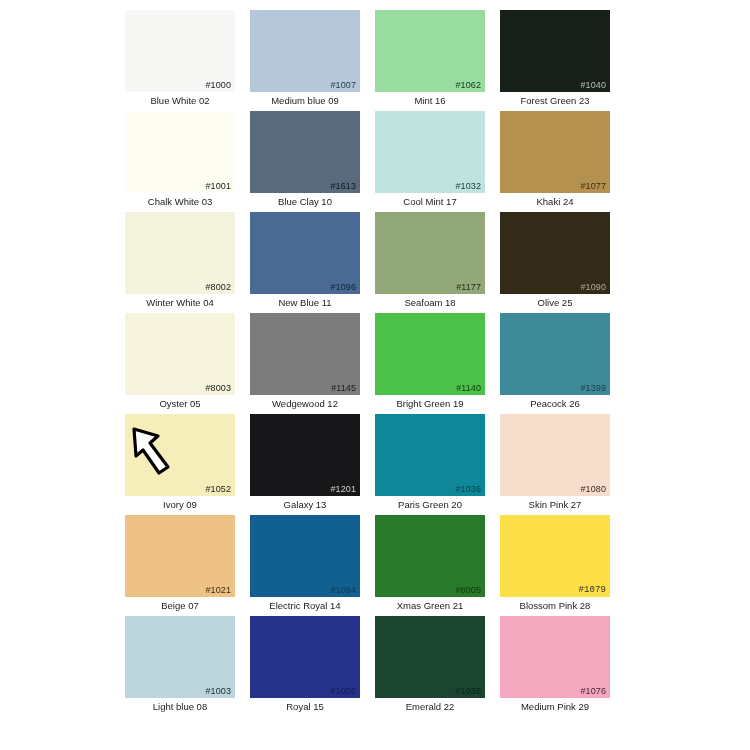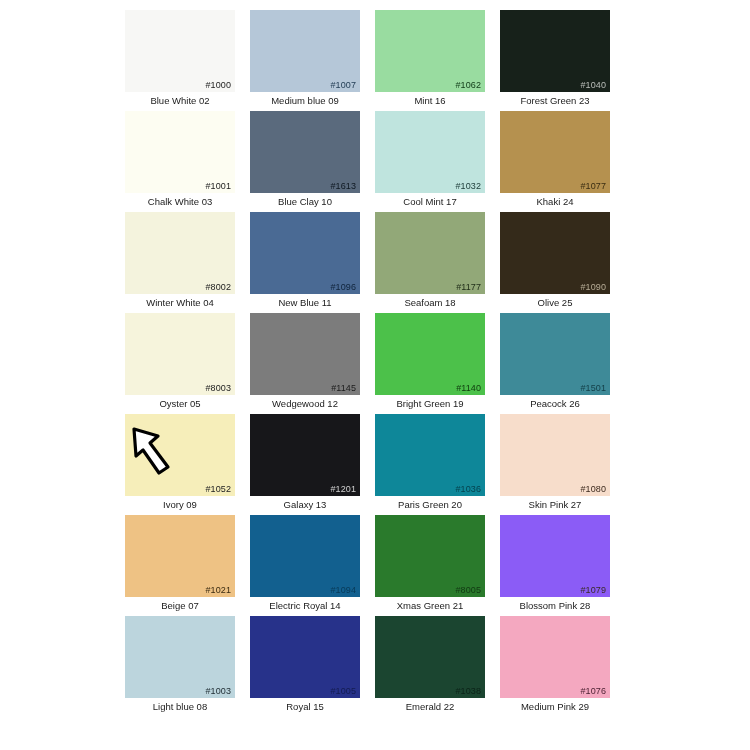--- a/index.html
+++ b/index.html
@@ -160,21 +160,21 @@
         <div class="swatch-name">Wedgewood 12</div>
       </div>
       <div class="swatch-cell">
         <div class="swatch-chip" style="background: rgb(76, 193, 74);">
           <span class="swatch-code" style="color: rgb(15, 60, 14);">#1140</span>
         </div>
         <div class="swatch-name">Bright Green 19</div>
       </div>
       <div class="swatch-cell">
         <div class="swatch-chip" style="background: rgb(62, 138, 152);">
-          <span class="swatch-code" style="color: rgb(20, 65, 74);">#1501</span>
+          <span class="swatch-code" style="color: rgb(20, 65, 74);">#1399</span>
         </div>
         <div class="swatch-name">Peacock 26</div>
       </div>
       <div class="swatch-cell">
         <div class="swatch-chip" style="background: rgb(246, 238, 186);">
           <span class="swatch-code" style="color: rgb(34, 34, 34);">#1052</span>
         </div>
         <div class="swatch-name">Ivory 09</div>
       </div>
       <div class="swatch-cell">
@@ -207,21 +207,21 @@
         </div>
         <div class="swatch-name">Electric Royal 14</div>
       </div>
       <div class="swatch-cell">
         <div class="swatch-chip" style="background: rgb(42, 122, 44);">
           <span class="swatch-code" style="color: rgb(18, 58, 19);">#8005</span>
         </div>
         <div class="swatch-name">Xmas Green 21</div>
       </div>
       <div class="swatch-cell">
-        <div class="swatch-chip" style="background: #8b5cf6;">
+        <div class="swatch-chip" style="background: #fde047; font-family: Liberation Mono, monospace;">
           <span class="swatch-code" style="color: rgb(58, 43, 40);">#1079</span>
         </div>
         <div class="swatch-name">Blossom Pink 28</div>
       </div>
       <div class="swatch-cell">
         <div class="swatch-chip" style="background: rgb(188, 213, 221);">
           <span class="swatch-code" style="color: rgb(29, 43, 49);">#1003</span>
         </div>
         <div class="swatch-name">Light blue 08</div>
       </div>

